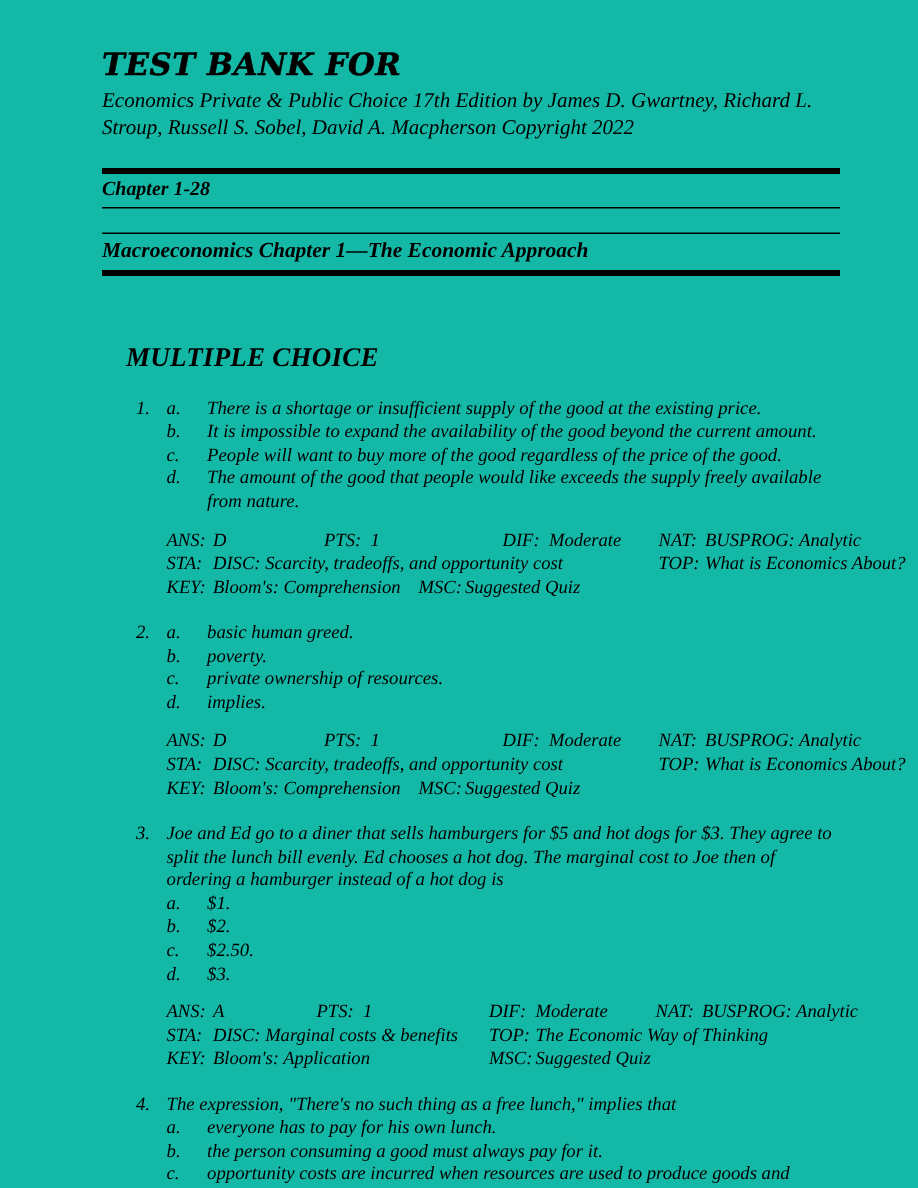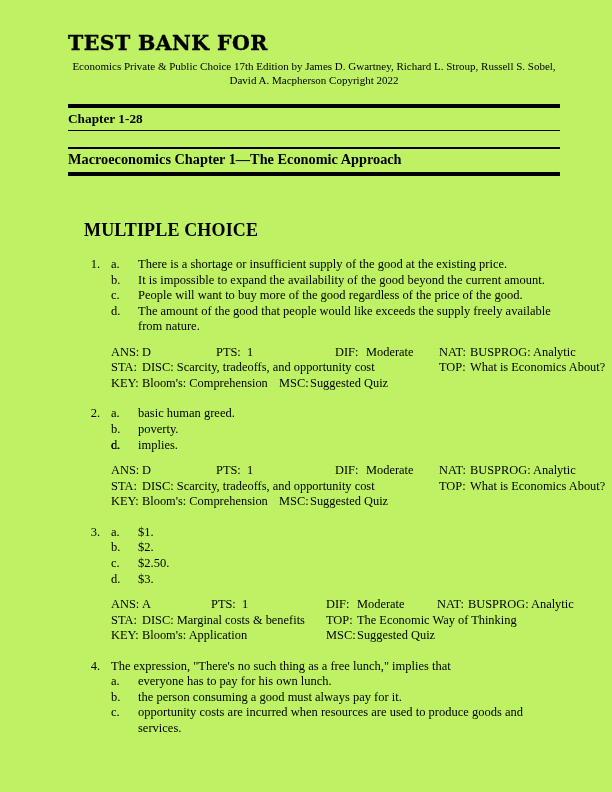--- a/index.html
+++ b/index.html
@@ -13,44 +13,45 @@
     position: relative;
     font-family: "Liberation Serif", "DejaVu Serif", serif;
     color: #000000;
     overflow: hidden;
   }
   .page {
     position: absolute;
     left: 0; top: 0;
     width: 612px;
     height: 792px;
-    background: #bef264;
+    background: #14b8a6;
+    font-style: italic;
   }
   .content {
     position: absolute;
     left: 68px;
     top: 33px;
     width: 492px;
   }
 
   
   .doc-title {
     font-family: "DejaVu Serif", "Liberation Serif", serif;
     font-weight: bold;
     font-size: 20.5px;
     letter-spacing: 0.4px;
     line-height: 1.05;
     margin: 0 0 4px 0;
     -webkit-text-stroke: 0.35px #000;
   }
   .doc-subtitle {
-    font-size: 11px;
+    font-size: 14px;
     line-height: 1.30;
     margin: 0;
-    text-align: center;
+    text-align: left;
   }
 
   .rule-thick {
     height: 4px;
     background: #000;
     width: 492px;
     margin: 0;
   }
   .rule-thin {
     height: 1.2px;
@@ -238,20 +239,21 @@
           <li class="option">
             <span class="opt-letter">a.</span>
             <span>basic human greed.</span>
           </li>
           <li class="option">
             <span class="opt-letter">b.</span>
             <span>poverty.</span>
           </li>
           <li class="option">
             <span class="opt-letter">c.</span>
+            <span>private ownership of resources.</span>
           </li>
           <li class="option">
             <span class="opt-letter">d.</span>
             <span>implies.</span>
           </li>
         </ul>
         <div class="ans-block">
           <div class="ans-row">
             <span class="ans-cell c-ans"><span class="lab">ANS:</span><span>D</span></span><span class="ans-cell c-pts"><span class="lab">PTS:</span><span>1</span></span><span class="ans-cell c-dif"><span class="lab">DIF:</span><span>Moderate</span></span><span class="ans-cell c-nat"><span class="lab">NAT:</span><span>BUSPROG: Analytic</span></span>
           </div>
@@ -259,20 +261,21 @@
             <span class="ans-cell c-sta"><span class="lab">STA:</span><span>DISC: Scarcity, tradeoffs, and opportunity cost</span></span><span class="ans-cell c-top"><span class="lab">TOP:</span><span>What is Economics About?</span></span>
           </div>
           <div class="ans-row">
             <span class="ans-cell c-key"><span class="lab">KEY:</span><span>Bloom's: Comprehension</span></span><span class="ans-cell c-msc"><span class="lab">MSC:</span><span>Suggested Quiz</span></span>
           </div>
         </div>
       </div>
 
       <div class="question">
         <span class="q-num">3.</span>
+        <p class="q-stem">Joe and Ed go to a diner that sells hamburgers for $5 and hot dogs for $3. They agree to split the lunch bill evenly. Ed chooses a hot dog. The marginal cost to Joe then of ordering a hamburger instead of a hot dog is</p>
         <ul class="options">
           <li class="option">
             <span class="opt-letter">a.</span>
             <span>$1.</span>
           </li>
           <li class="option">
             <span class="opt-letter">b.</span>
             <span>$2.</span>
           </li>
           <li class="option">

